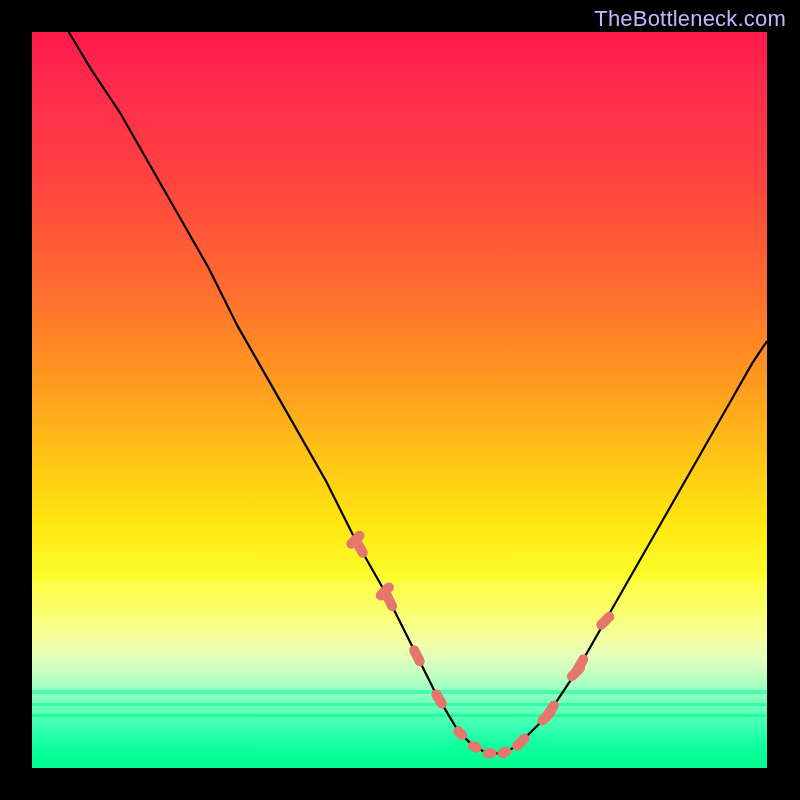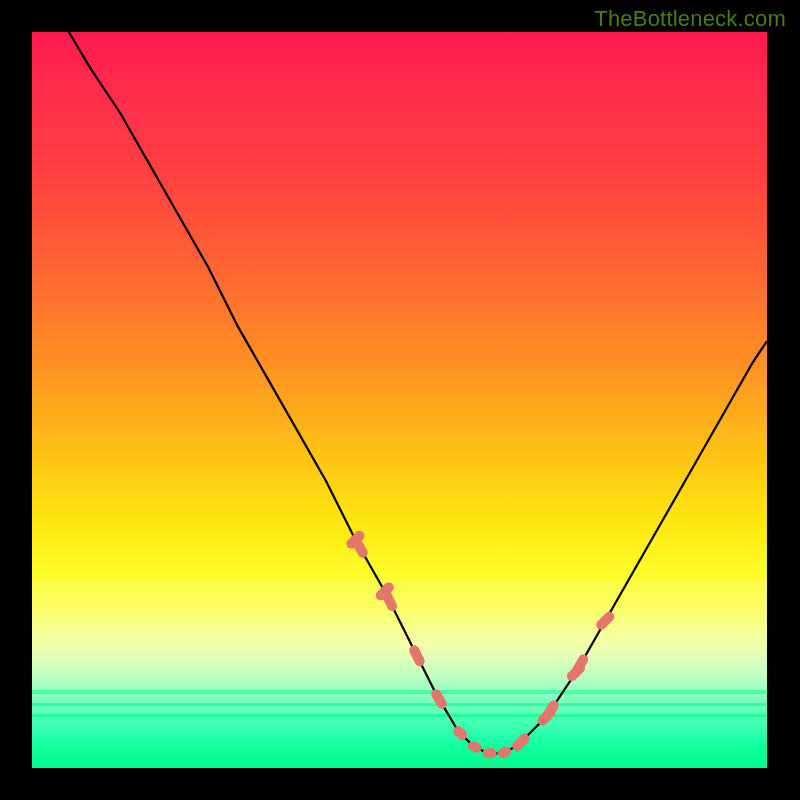--- a/index.html
+++ b/index.html
@@ -88,21 +88,21 @@
     position: absolute;
     left: 0;
     top: 0;
     width: 800px;
     height: 800px;
   }
   .watermark {
     position: absolute;
     top: 6px;
     right: 14px;
-    color: #4d7c0f;
+    color: #c4b5fd;
     font-size: 22px;
     letter-spacing: 0.2px;
   }
 </style>
 </head>
 <body>
 
 <div class="frame">
 
   <div class="plot-area"></div>

